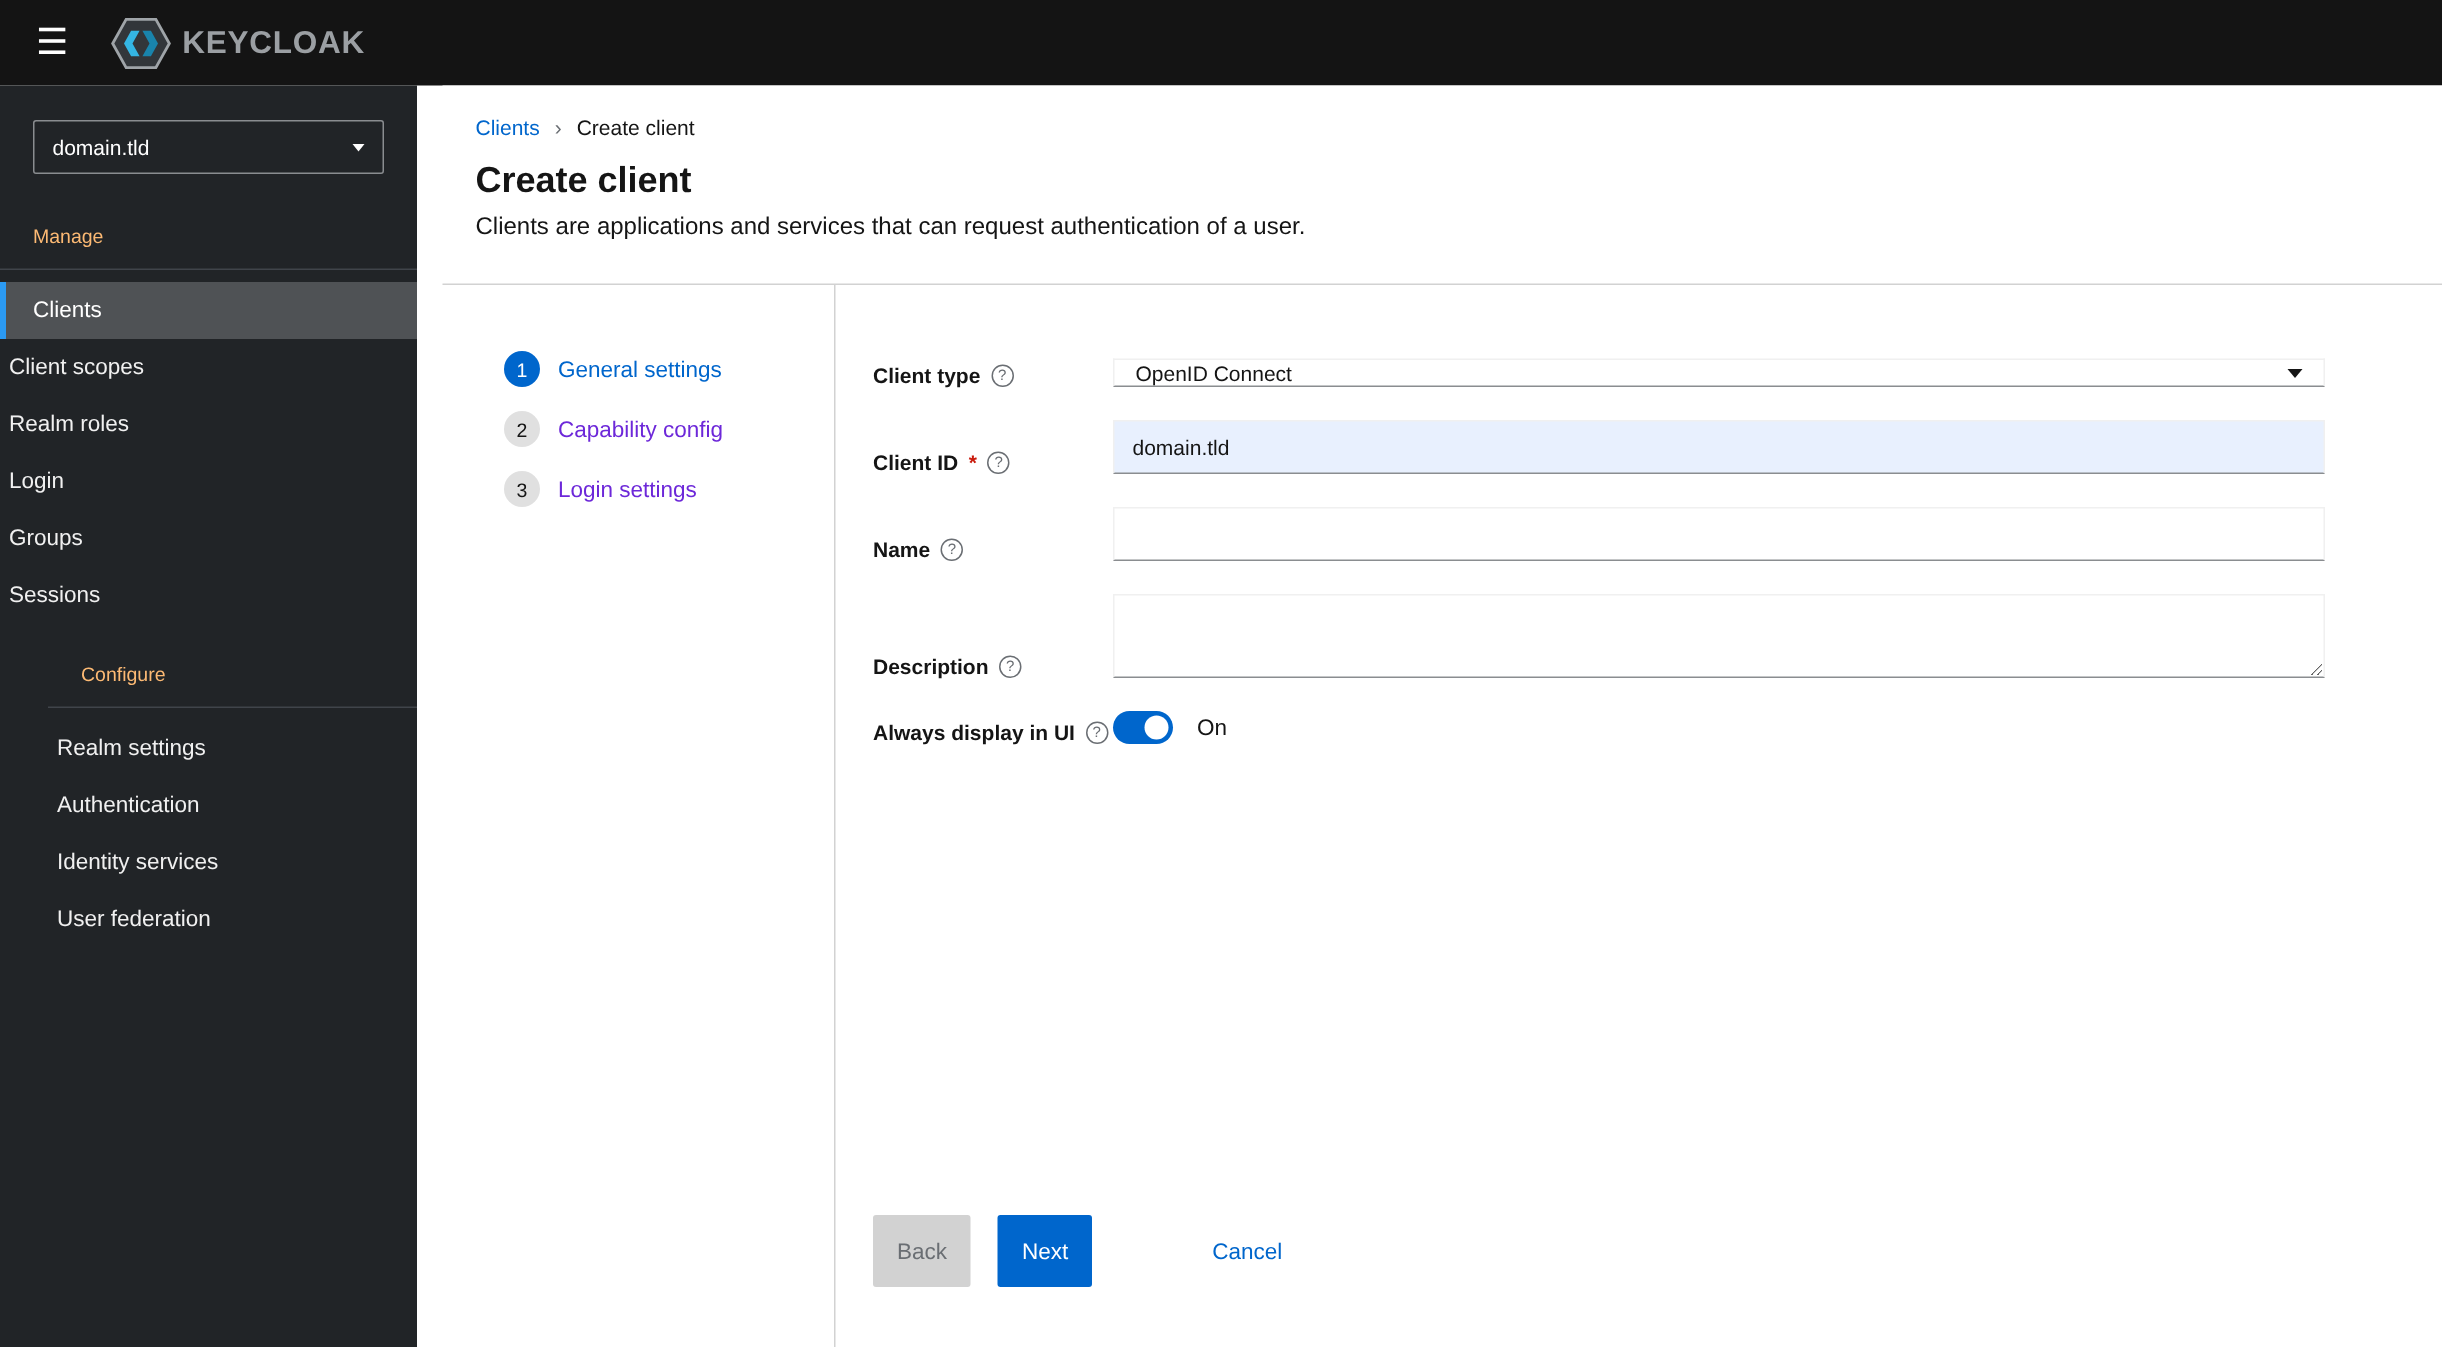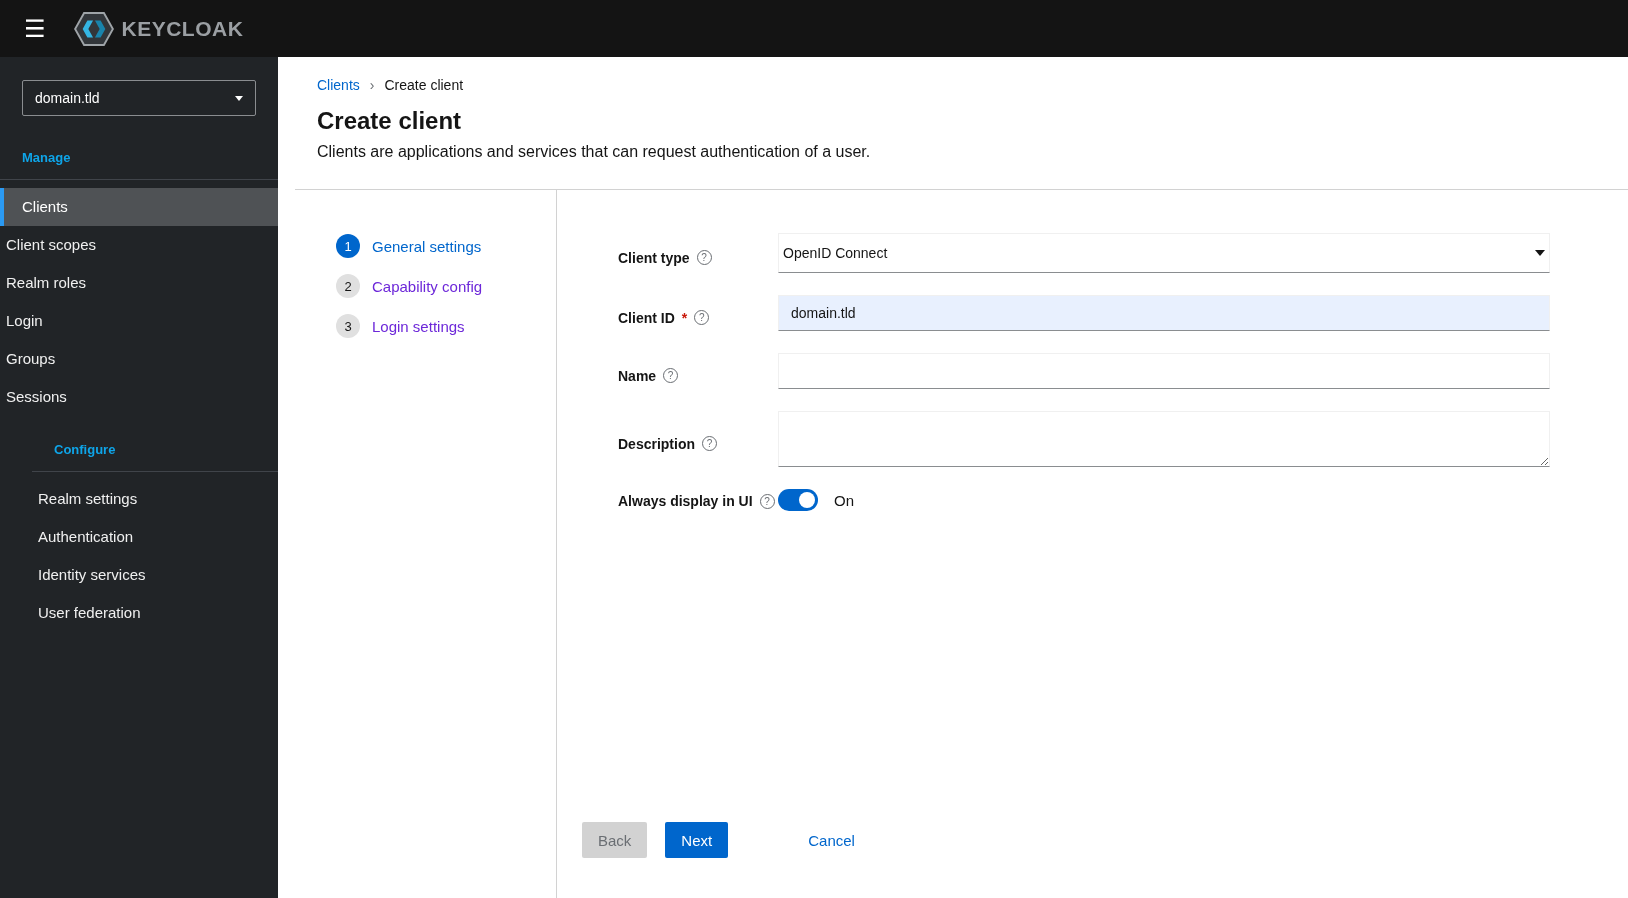--- a/index.html
+++ b/index.html
@@ -22,21 +22,21 @@
   .sidebar { width:278px; background:#212427; flex-shrink:0; display:flex;
     flex-direction:column; overflow:hidden; }
   .realm-select { margin:23px 22px 0 22px; height:36px; background:transparent;
     border:1px solid #8a8d90; border-radius:2px; color:#fff; font-size:14px;
     font-family:inherit; display:flex; align-items:center; justify-content:space-between;
     padding:0 12px; cursor:pointer; }
   .caret-down-white { width:0; height:0; border-left:4px solid transparent;
     border-right:4px solid transparent; border-top:5px solid #fff; }
   .nav-section { margin-top:34px; }
   .nav-section + .nav-section { margin-top:26px;margin-left:32px; }
-  .nav-section-title { font-size:13px; font-weight:700; color:#0ea5e9;
+  .nav-section-title { font-size:13px; font-weight:400; color:#fdba74;
     padding:0 22px 14px 22px; border-bottom:1px solid #40444a; }
   .nav-list { list-style:none; margin-top:8px; }
   .nav-item { height:38px; line-height:38px; padding-left:6px; color:#f0f0f0;
     font-size:15px; cursor:pointer; }
   .nav-item.selected { background:#4f5255; border-left:4px solid #2b9af3;
     padding-left:18px; color:#fff; }
 
   
   .main { flex:1; display:flex; flex-direction:column; background:#fff; min-width:0; }
   .page-head { padding:20px 22px 28px 22px; border-bottom:1px solid #d2d2d2; }
@@ -54,52 +54,52 @@
   .step { display:flex; align-items:center; gap:12px; margin-bottom:16px; cursor:pointer; }
   .step-circle { width:24px; height:24px; border-radius:50%; background:#e0e0e0;
     color:#151515; font-size:13px; display:flex; align-items:center;
     justify-content:center; flex-shrink:0; }
   .step-label { font-size:15px; color:#6d28d9; }
   .step.active .step-circle { background:#0066cc; color:#fff; }
   .step.active .step-label { color:#0066cc; }
 
   .wizard-body { flex:1; display:flex; flex-direction:column; padding:43px 78px 0 25px;
     min-width:0; }
-  .form-row { display:flex; align-items:center; margin-bottom:22px;margin-left:36px; }
+  .form-row { display:flex; align-items:flex-end; margin-bottom:22px; }
   .form-label { width:160px; flex-shrink:0; padding-top:9px; display:flex;
     align-items:center; gap:7px; }
   .label-text { font-size:14px; font-weight:700; }
   .required { color:#c9190b; font-size:14px; font-weight:700; }
   .help { width:15px; height:15px; border:1px solid #6a6e73; border-radius:50%;
     color:#6a6e73; font-size:10px; display:inline-flex; align-items:center;
     justify-content:center; cursor:pointer; flex-shrink:0; }
   .form-control { flex:1; min-width:0; }
 
   .pf-input, .pf-select, .pf-textarea { width:100%; background:#fff;
     border:1px solid #f0f0f0; border-bottom:1px solid #8a8d90; font-size:14px;
     font-family:inherit; color:#151515; }
   .pf-input { height:36px; padding:0 12px; }
   .pf-input.autofill { background:#e8f0fe; }
-  .pf-select { height:40px; display:flex; align-items:center;
-    justify-content:space-between; padding:0 4px; cursor:pointer; }
+  .pf-select { height:19px; display:flex; align-items:center;
+    justify-content:space-between; padding:0 14px; cursor:pointer; }
   .select-caret { width:0; height:0; border-left:5px solid transparent;
     border-right:5px solid transparent; border-top:6px solid #151515; }
   .pf-textarea { height:56px; padding:8px 12px; resize:both; display:block; }
 
   .toggle-row .form-label { padding-top:2px; }
   .toggle-wrap { display:flex; align-items:center; gap:16px; }
   .switch { width:40px; height:22px; border-radius:11px; background:#0066cc;
     position:relative; cursor:pointer; flex-shrink:0; }
   .switch .knob { position:absolute; top:3px; right:3px; width:16px; height:16px;
     border-radius:50%; background:#fff; }
   .toggle-state { font-size:15px; }
 
   
   .wizard-footer { margin-top:auto; padding:0 0 40px 0; display:flex; align-items:center; }
-  .btn { height:36px; padding:0 16px; font-size:15px; font-family:inherit; border:none;
+  .btn { height:48px; padding:0 16px; font-size:15px; font-family:inherit; border:none;
     border-radius:2px; cursor:pointer; }
   .btn-disabled { background:#d2d2d2; color:#6a6e73; cursor:not-allowed; margin-right:18px; }
   .btn-primary { background:#0066cc; color:#fff; }
   .btn-link { background:none; color:#0066cc; margin-left:64px; }
 </style>
 </head>
 <body>
 
 <div class="app">
 

